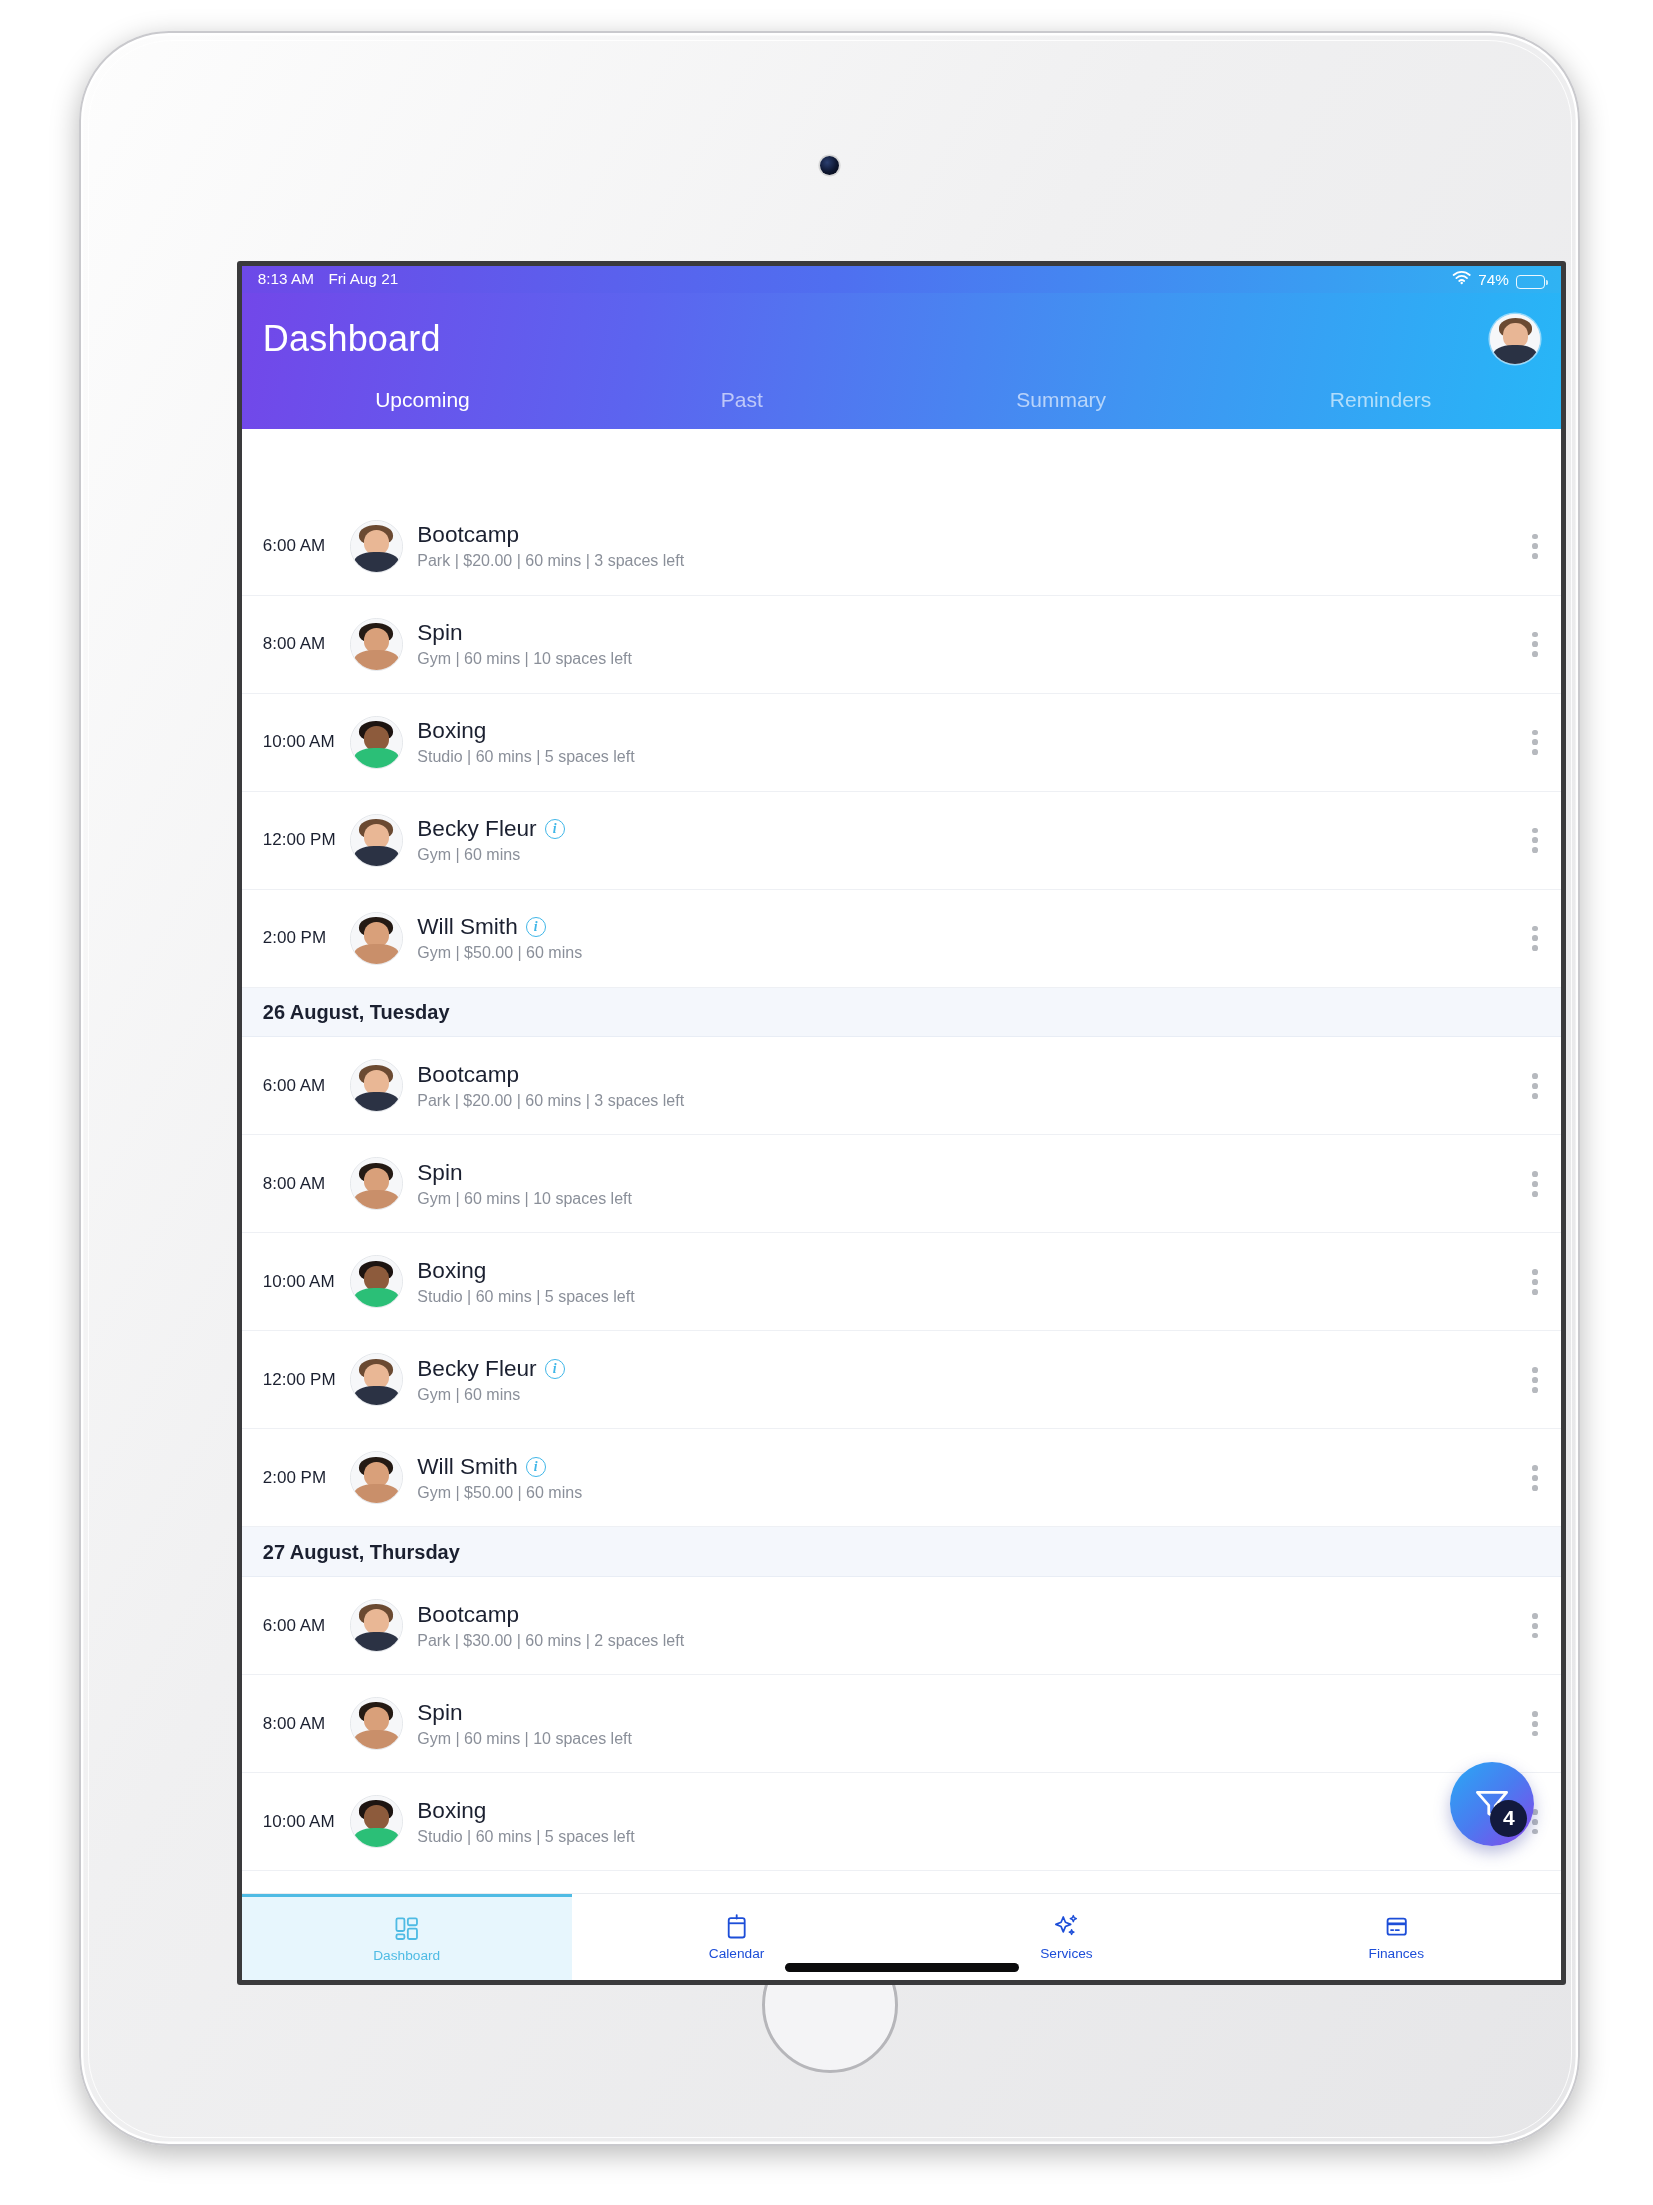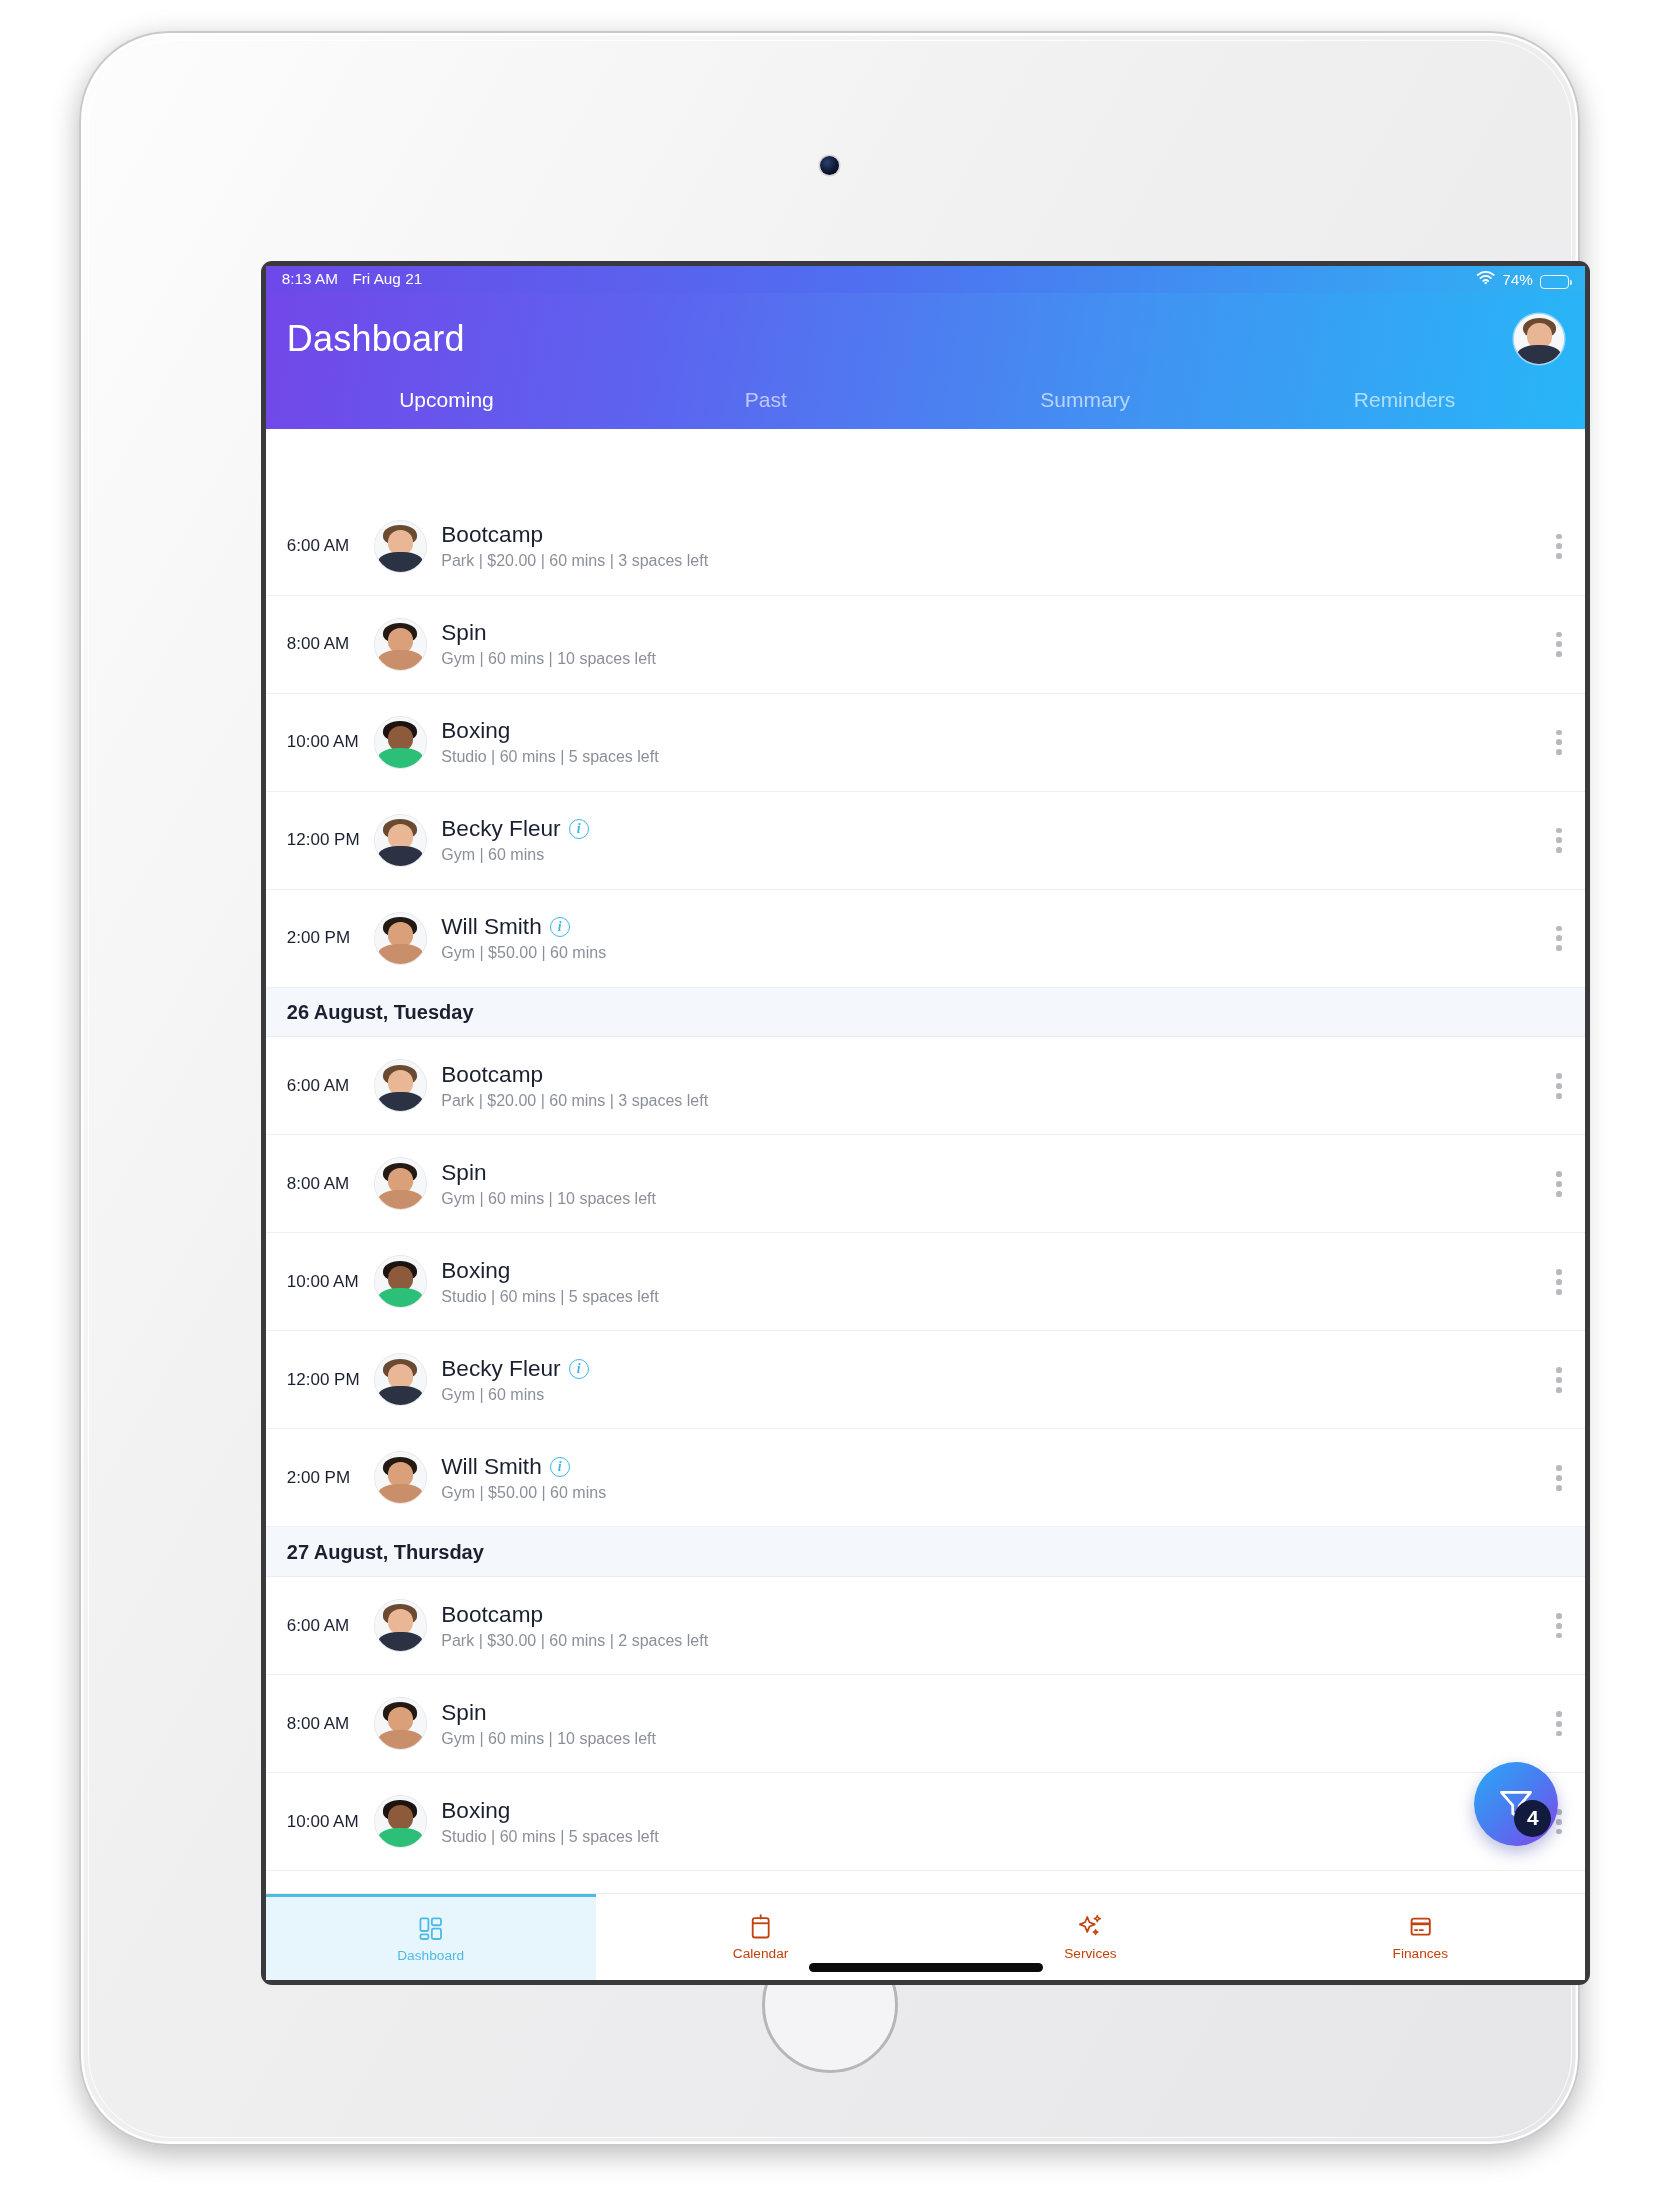--- a/index.html
+++ b/index.html
@@ -50,26 +50,26 @@
     margin-left: -68px;
     border-radius: 50%;
     background: #f4f4f6;
     border: 3.2px solid #b6b6ba;
     box-shadow: 0 0.8px 1.6px rgba(255,255,255,0.9) inset;
   }
 
   
   #screen-bezel {
     position: absolute;
-    left: 180px;
+    left: 156px;
     top: 228px;
     width: 1329px;
     height: 1724px;
     background: #3a3a3c;
-    border-radius: 11px;
+    border-radius: 3px;
     padding: 4.8px;
   }
   #screen {
     position: relative;
     width: 100%;
     height: 100%;
     background: #ffffff;
     overflow: hidden;
   }
 
@@ -287,21 +287,21 @@
     border-top: 0.8px solid #e9ecf0;
   }
   .tab-item {
     flex: 1;
     display: flex;
     flex-direction: column;
     align-items: center;
     justify-content: center;
     gap: 5.7px;
     cursor: pointer;
-    color: #c2410c;
+    color: #1d4ed8;
     font-size: 13.7px;
   }
   .tab-item.active {
     background: #e7f6fd;
     color: #4fbbe4;
     border-top: 3.2px solid #4fbbe4;
   }
   .tab-icon { width: 27.4px; height: 27.4px; display: block; }
 
   #home-indicator {

